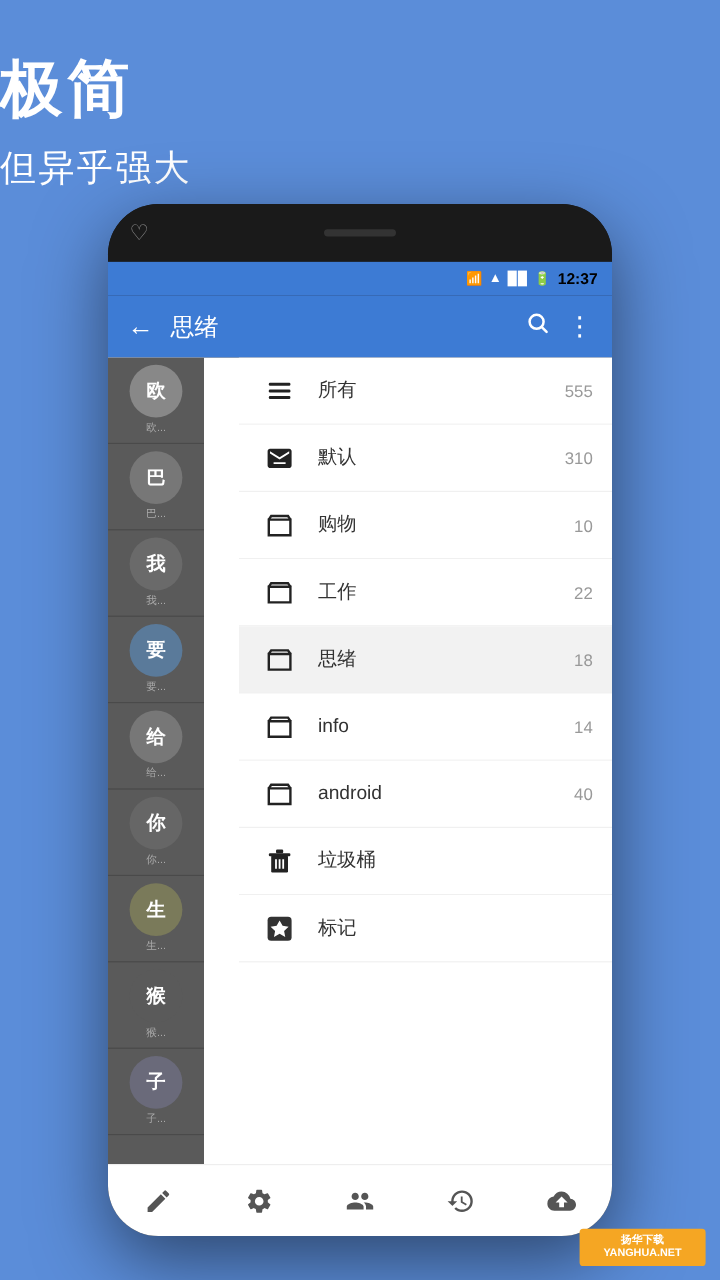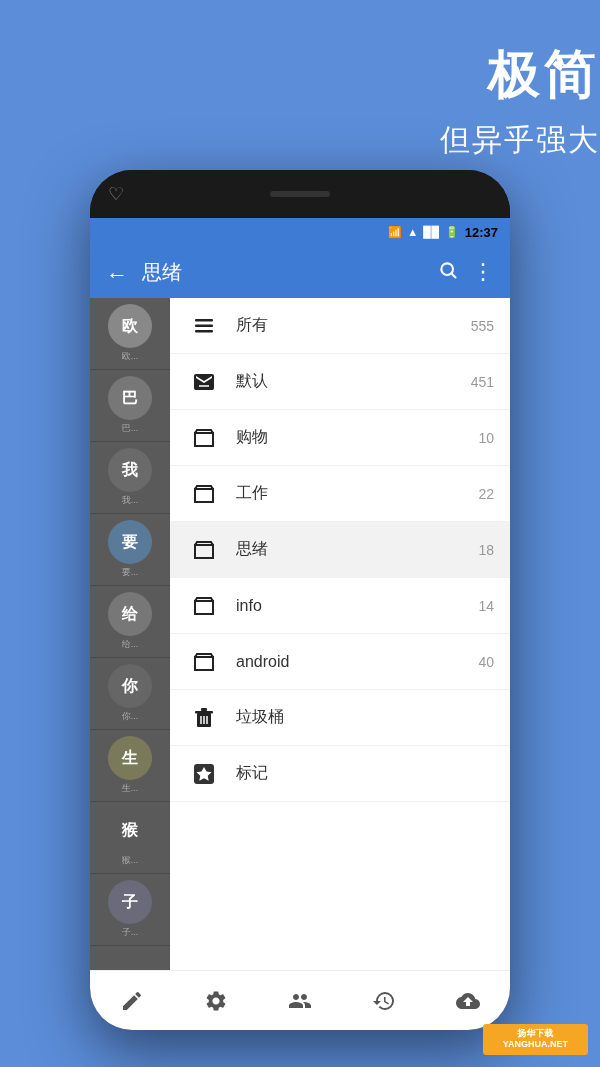--- a/index.html
+++ b/index.html
@@ -7,21 +7,21 @@
       width: 600px;
       height: 1067px;
       background: #5b8dd9;
       font-family: 'Arial', sans-serif;
       overflow: hidden;
       position: relative;
     }
 
     
     .top-text {
-      text-align: right;
+      text-align: left;
       padding-top: 40px;
       padding-bottom: 30px;
     }
     .top-title {
       font-size: 52px;
       font-weight: bold;
       color: white;
       letter-spacing: 4px;
       margin-bottom: 10px;
     }
@@ -168,20 +168,21 @@
       text-align: center;
       max-width: 70px;
       overflow: hidden;
     }
 
     
     .menu-list {
       flex: 1;
       overflow-y: auto;
       background: white;
+      margin-left: 29px;
     }
     .menu-item {
       display: flex;
       align-items: center;
       height: 56px;
       padding: 0 16px;
       border-bottom: 1px solid #f0f0f0;
       cursor: pointer;
       background: white;
     }
@@ -341,21 +342,21 @@
 
         <div class="menu-item">
           <div class="menu-icon">
             <svg viewBox="0 0 24 24" fill="#222">
               <path d="M20 4H4c-1.1 0-2 .9-2 2v12c0 1.1.9 2 2 2h16c1.1 0 2-.9 2-2V6c0-1.1-.9-2-2-2zm0 4l-8 5-8-5V6l8 5 8-5v2z"></path>
               <rect x="3" y="14" width="18" height="6" rx="1"></rect>
               <path d="M7 16h10" stroke="white" stroke-width="1.5"></path>
             </svg>
           </div>
           <span class="menu-label">默认</span>
-          <span class="menu-count">451</span>
+          <span class="menu-count">310</span>
         </div>
 
         <div class="menu-item">
           <div class="menu-icon">
             <svg viewBox="0 0 24 24" fill="none" stroke="#222" stroke-width="2">
               <path d="M3 7h18v13H3z" stroke-width="2"></path>
               <path d="M3 7l2-3h14l2 3" stroke-width="2"></path>
             </svg>
           </div>
           <span class="menu-label">购物</span>

